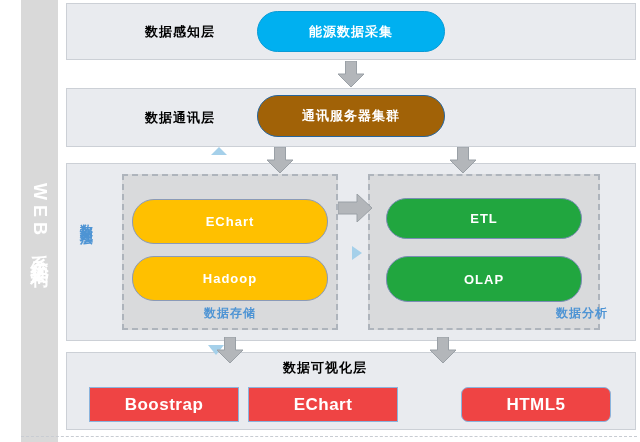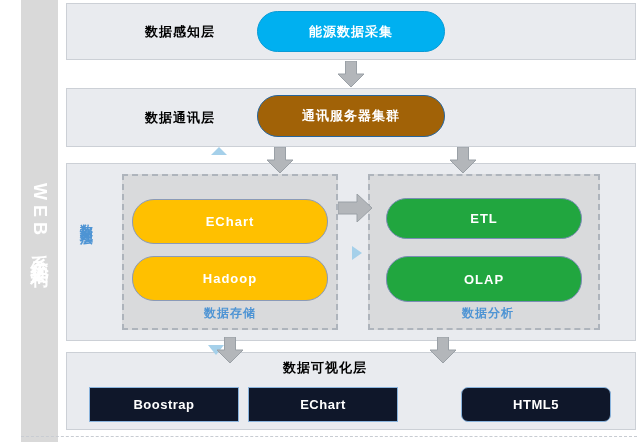--- a/index.html
+++ b/index.html
@@ -55,27 +55,27 @@
     position:absolute;top:174px;height:156px;background:#d9dadc;
     border:2px dashed #aeb4bc;box-sizing:border-box;
   }
   #group-storage{left:122px;width:216px;}
   #group-analysis{left:368px;width:232px;}
   .group-label{
     position:absolute;top:305px;color:#4e94d4;font-size:12px;font-weight:bold;
     letter-spacing:1px;text-align:center;
   }
   #label-storage{left:122px;width:216px;}
-  #label-analysis{left:368px;width:240px;}
+  #label-analysis{left:368px;width:240px;text-align:right;}
   
   .arrow{position:absolute;z-index:5;}
   
   .tech-rect{
-    position:absolute;top:387px;width:150px;height:35px;background:#0f172a;border:1px solid #8ab4dd;
-    color:#ffffff;font-size:13px;font-weight:bold;display:flex;align-items:center;justify-content:center;
+    position:absolute;top:387px;width:150px;height:35px;background:#ef4444;border:1px solid #8ab4dd;
+    color:#ffffff;font-size:17px;font-weight:bold;display:flex;align-items:center;justify-content:center;
     box-sizing:border-box;letter-spacing:0.5px;
   }
   #rect-boostrap{left:89px;}
   #rect-echart{left:248px;}
   #rect-html5{left:461px;border-radius:7px;}
   
   .tri{position:absolute;width:0;height:0;z-index:3;}
   #tri-up{left:211px;top:147px;border-left:8px solid transparent;border-right:8px solid transparent;border-bottom:8px solid #a5d0ea;}
   #tri-right{left:352px;top:246px;border-top:7px solid transparent;border-bottom:7px solid transparent;border-left:10px solid #a5d0ea;}
   #tri-down{left:208px;top:345px;border-left:8px solid transparent;border-right:8px solid transparent;border-top:10px solid #a5d0ea;}

